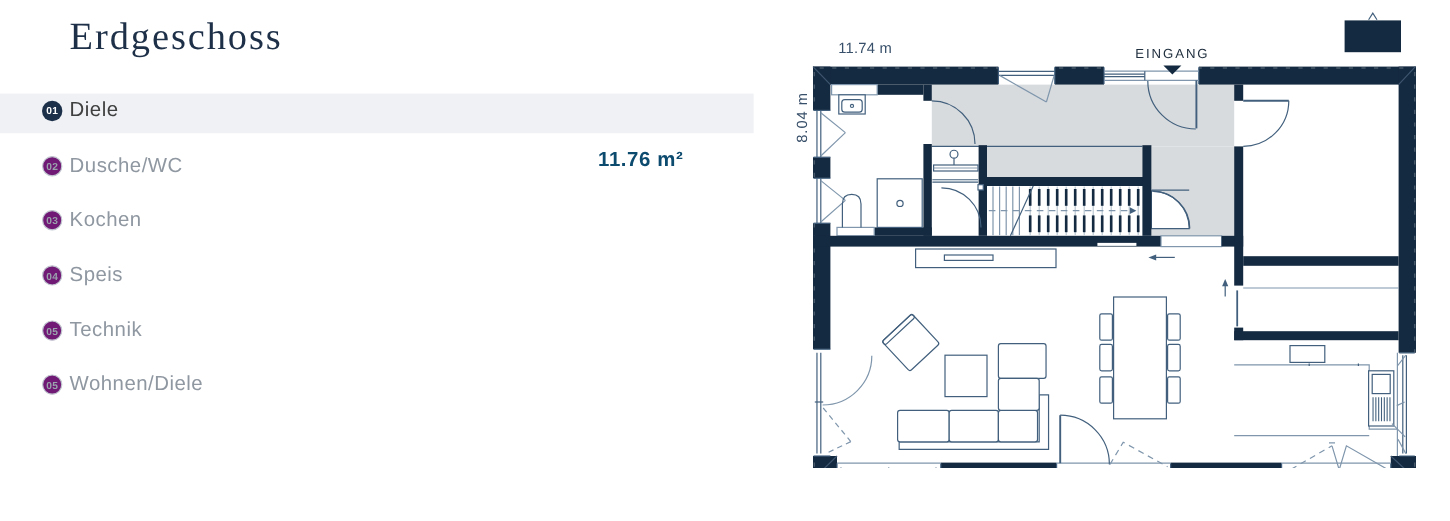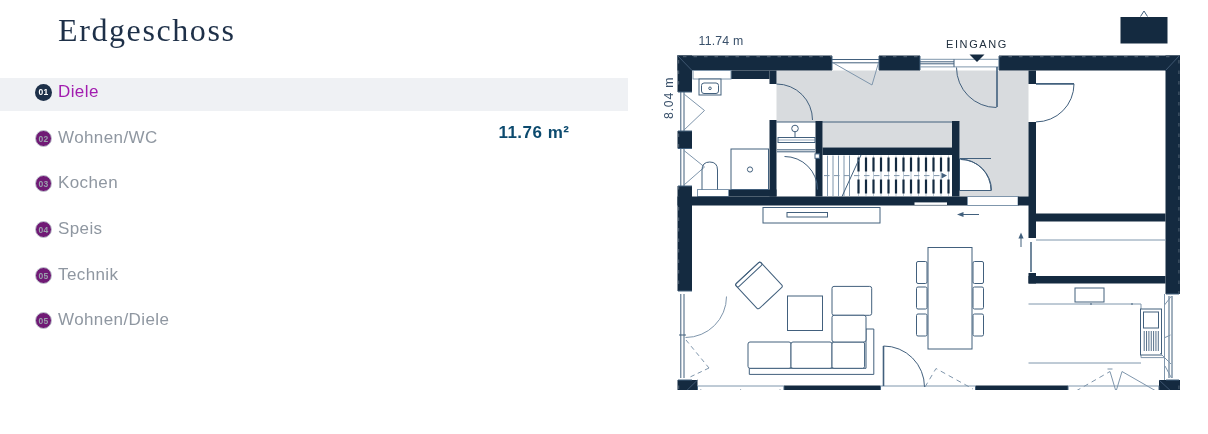--- a/index.html
+++ b/index.html
@@ -8,41 +8,41 @@
   .title{position:absolute;left:58px;top:12px;font-family:"Liberation Serif",serif;
          font-size:32px;font-weight:400;color:#1e3048;letter-spacing:1.6px;}
   .row{position:absolute;left:0;width:628px;height:33px;}
   .row.active{background:#eff1f4;}
   .badge{position:absolute;left:35px;top:5.5px;width:17px;height:17px;
          border-radius:50%;box-sizing:border-box;font-size:8.5px;font-weight:700;
          text-align:center;line-height:17px;letter-spacing:0.3px;}
   .badge.on{background:#1d3049;color:#ffffff;}
   .badge.off{background:#701a75;border:1px solid #c2c8d0;color:#9aa2ac;}
   .lbl{position:absolute;left:58px;top:14px;transform:translateY(-50%);font-size:17px;letter-spacing:0.4px;}
-  .lbl.on{color:#a21caf;}
+  .lbl.on{color:#404040;}
   .lbl.off{color:#8f97a1;}
   .sqm{position:absolute;right:58.5px;top:14px;transform:translateY(-50%);letter-spacing:0.5px;
        font-size:17px;font-weight:700;color:#0c4a6e;margin-top:41px;}
   svg text{font-family:"Liberation Sans",sans-serif;}
 </style>
 </head>
 <body>
 <div id="page">
 
   <div class="title">Erdgeschoss</div>
 
   <div class="row active" style="top:78px;">
     <span class="badge on">01</span>
       <span class="lbl on">Diele</span>
       <span class="sqm">11.76 m²</span>
   </div>
 
   <div class="row" style="top:124px;">
     <span class="badge off">02</span>
-      <span class="lbl off">Wohnen/WC</span>
+      <span class="lbl off">Dusche/WC</span>
   </div>
 
   <div class="row" style="top:169px;">
     <span class="badge off">03</span>
       <span class="lbl off">Kochen</span>
   </div>
 
   <div class="row" style="top:215px;">
     <span class="badge off">04</span>
       <span class="lbl off">Speis</span>

